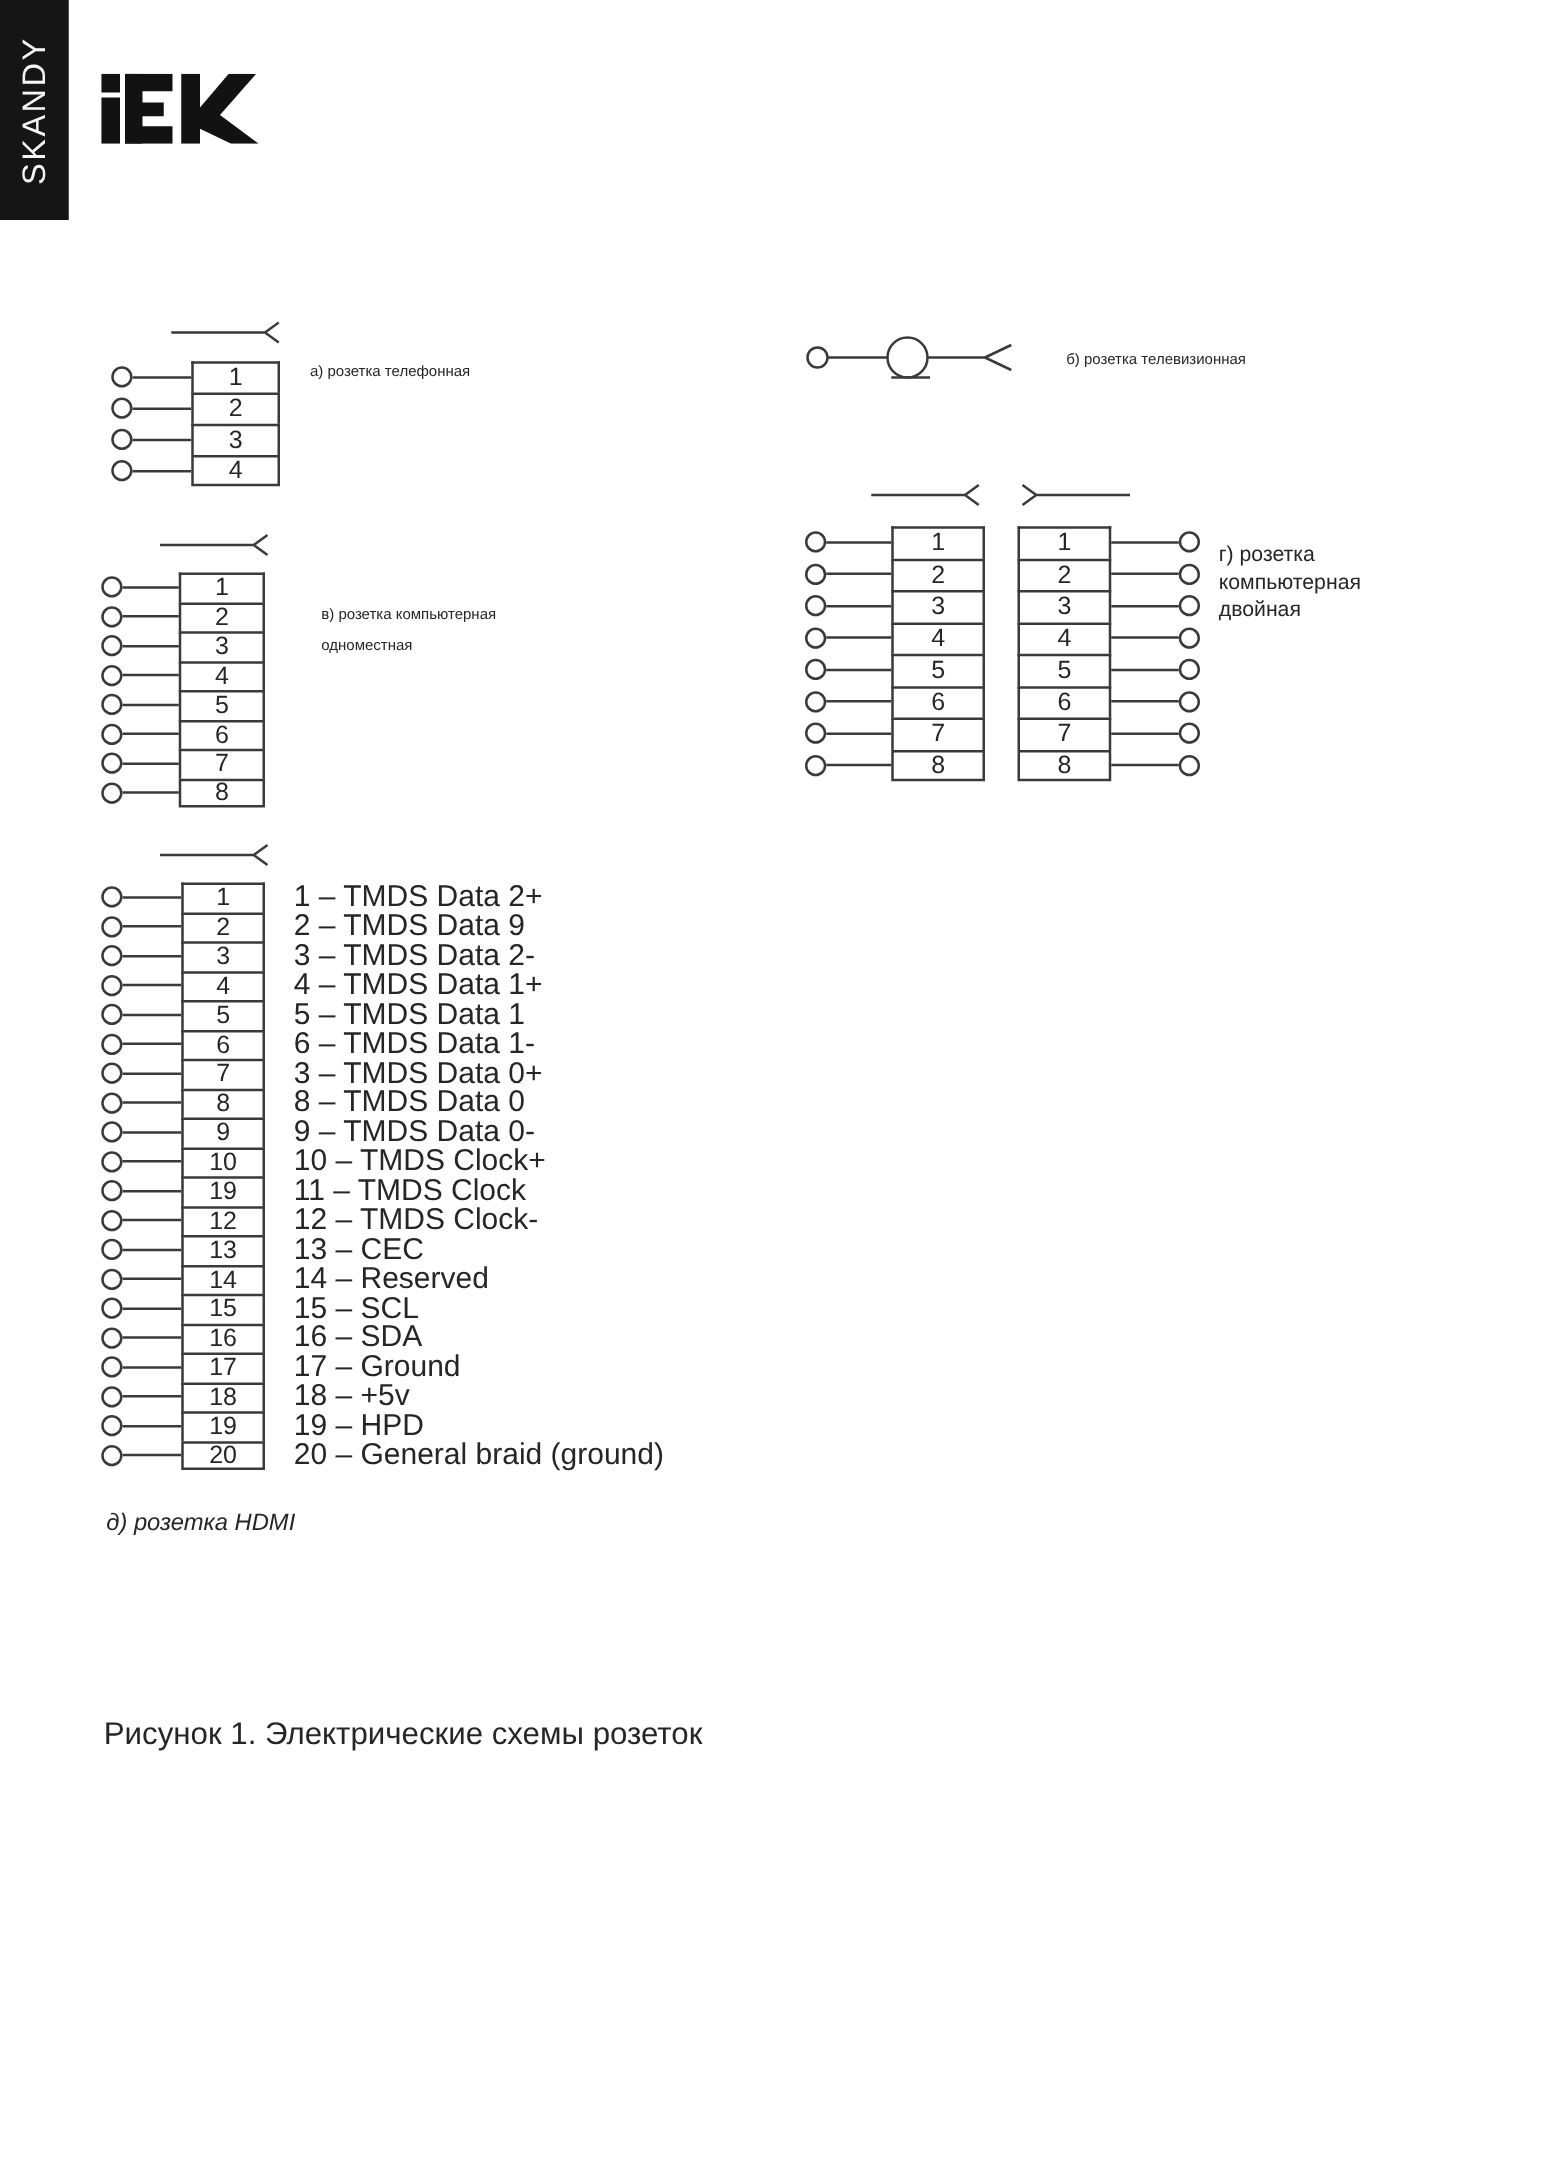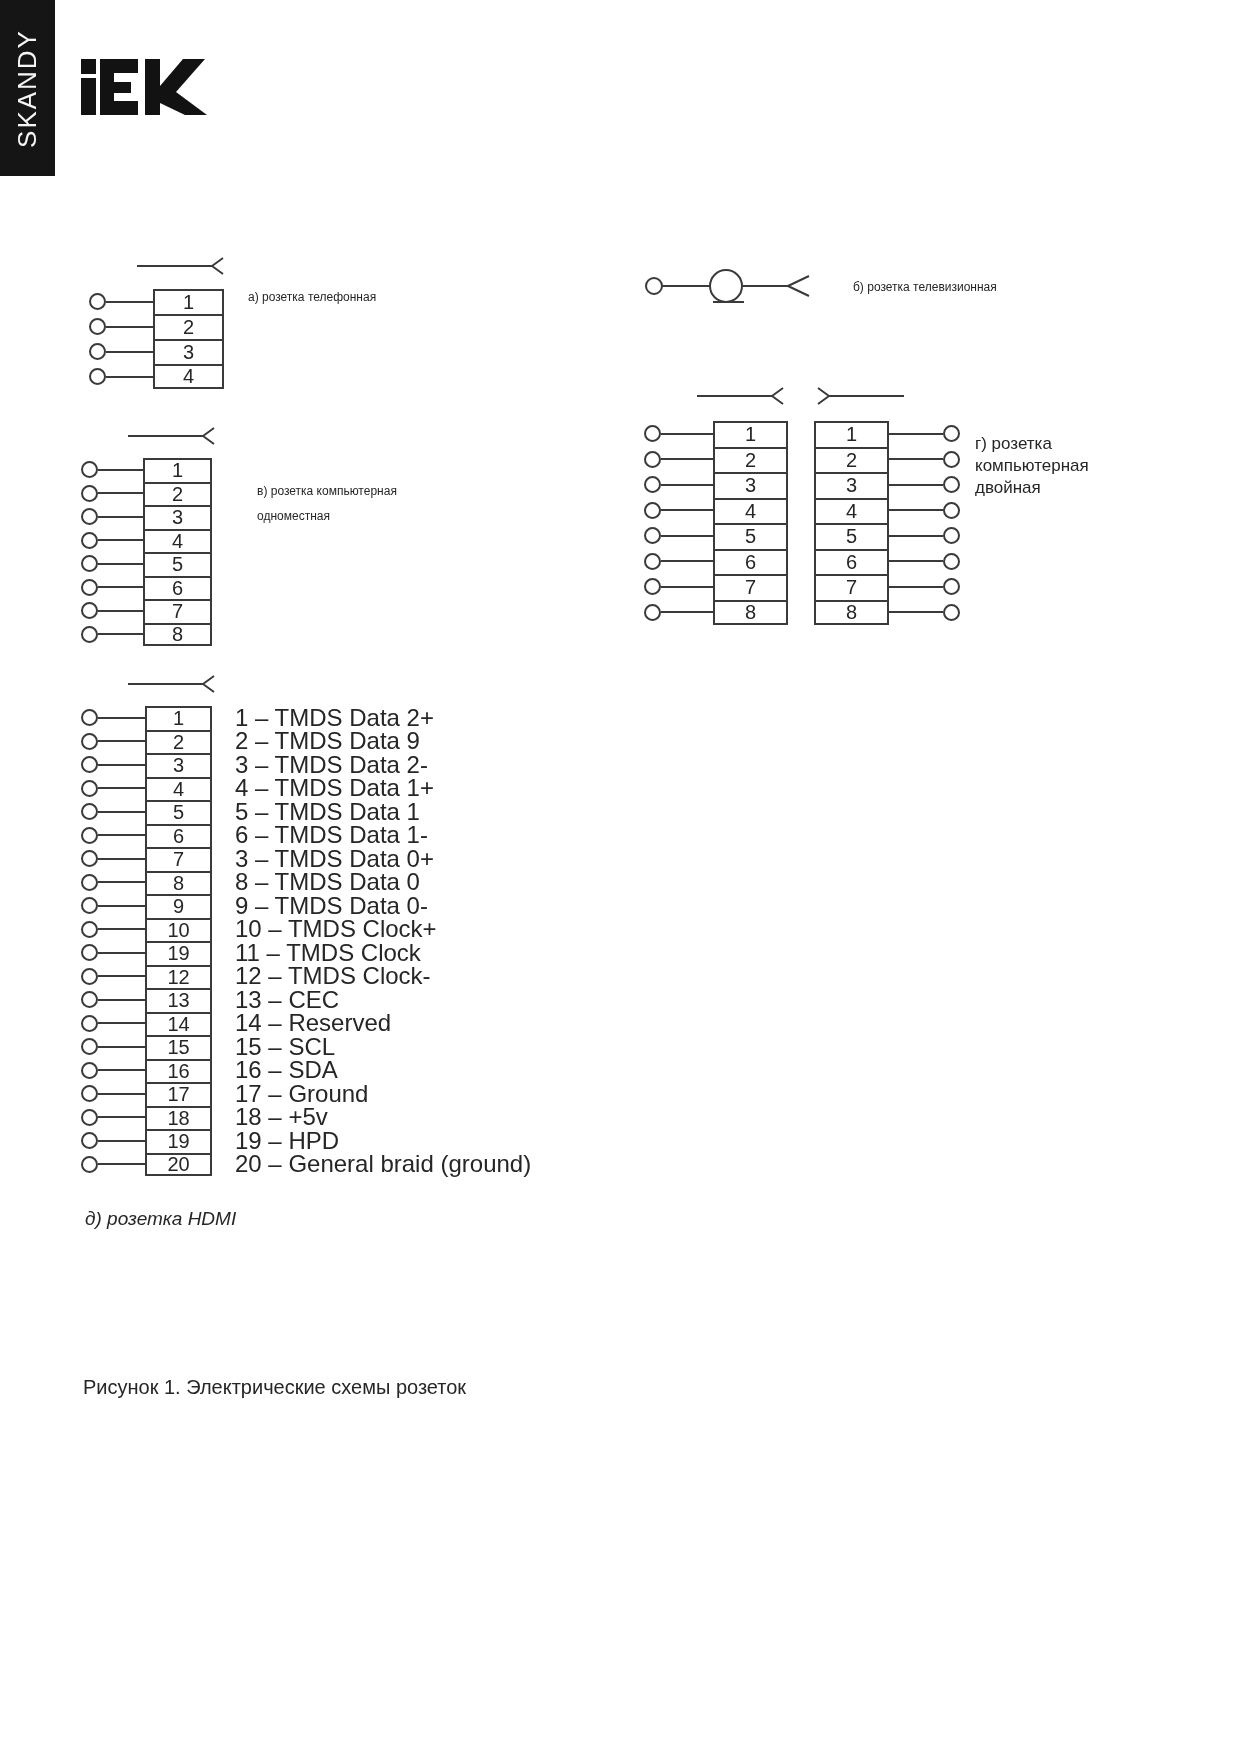--- a/index.html
+++ b/index.html
@@ -42,21 +42,21 @@
   }
   .pinblock [data-repeat] .prow:last-child .pcell,
   .pinblock .prow:last-child .pcell{border-bottom:2px solid var(--line);}
   
   .lbl{position:absolute;font-size:12px;line-height:22px;white-space:nowrap;color:var(--text);}
   .lbl.two{line-height:25px;}
   .lbl.three{font-size:17px;line-height:22px;}
   .hlabels{position:absolute;left:235px;top:706px;}
   .hlabel{height:23.5px;display:flex;align-items:center;font-size:24px;white-space:nowrap;}
   .dlabel{position:absolute;left:85px;top:1208px;font-size:19px;white-space:nowrap;font-style:italic;}
-  .caption{position:absolute;left:83px;top:1372px;font-size:20px;line-height:30px;white-space:nowrap;}
+  .caption{position:absolute;left:83px;top:1372px;font-size:25px;line-height:30px;white-space:nowrap;}
 </style>
 </head>
 <body>
 
 <div class="page">
 
   <div class="sidebar">
     <span class="skandy">SKANDY</span>
   </div>
 

